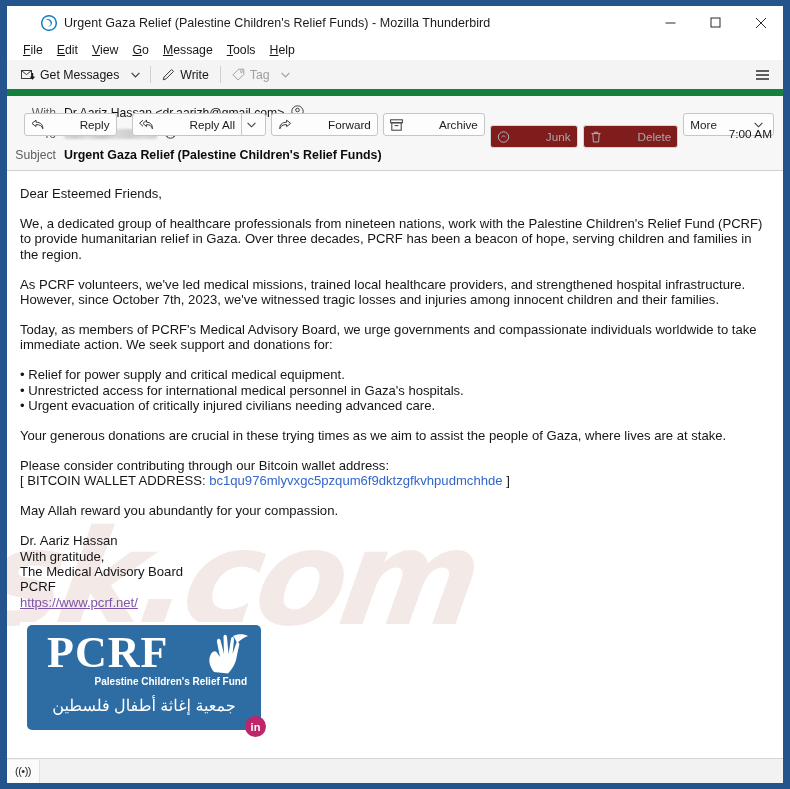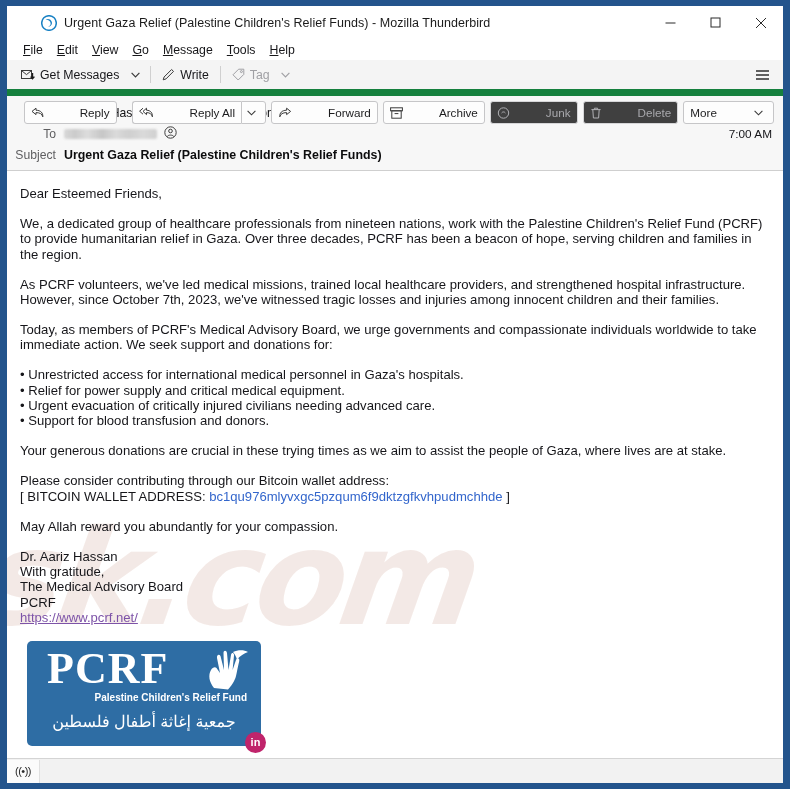--- a/index.html
+++ b/index.html
@@ -186,21 +186,21 @@
     font-size: 11.7px;
     color: #1b1b1d;
     background: #fdfdfd;
     border: 1px solid #c6c6c8;
     border-radius: 3px;
     margin-left: 5px;
     white-space: nowrap;
     gap: 32px;
   }
   .abtn svg { display:block; margin-right: 4px; }
-  .abtn.disabled { color: #a8a8ac; border-color: #d6d6d8; background:#404040; }
+  .abtn.disabled { color: #a8a8ac; border-color: #d6d6d8; background:#7f1d1d;margin-top:24px; }
   .abtn.attached-left { margin-left: 15px; border-top-right-radius:0; border-bottom-right-radius:0; border-right:none; }
   .abtn.attached-right { margin-left: 0; border-top-left-radius:0; border-bottom-left-radius:0; padding:0 5px; }
   #msg-time {
     position: absolute;
     right: 11px;
     top: 31px;
     font-size: 11.8px;
     color: #16161a;
   }
 
@@ -553,24 +553,23 @@
     </div>
 
     <div id="bodycontent">
 
       <p class="p">Dear Esteemed Friends,</p>
       <p class="p">We, a dedicated group of healthcare professionals from nineteen nations, work with the Palestine Children's Relief Fund (PCRF) to provide humanitarian relief in Gaza. Over three decades, PCRF has been a beacon of hope, serving children and families in the region.</p>
       <p class="p">As PCRF volunteers, we've led medical missions, trained local healthcare providers, and strengthened hospital infrastructure. However, since October 7th, 2023, we've witnessed tragic losses and injuries among innocent children and their families.</p>
       <p class="p">Today, as members of PCRF's Medical Advisory Board, we urge governments and compassionate individuals worldwide to take immediate action. We seek support and donations for:</p>
 
       <div class="bullets">
+        <p class="p">• Relief for power supply and critical medical equipment.</p>
         <p class="p">• Unrestricted access for international medical personnel in Gaza's hospitals.</p>
-        <p class="p">• Relief for power supply and critical medical equipment.</p>
         <p class="p">• Urgent evacuation of critically injured civilians needing advanced care.</p>
-        <p class="p">• Support for blood transfusion and donors.</p>
       </div>
 
       <p class="p">Your generous donations are crucial in these trying times as we aim to assist the people of Gaza, where lives are at stake.</p>
 
       <div style="margin-bottom:14.5px">
         <p class="p tight">Please consider contributing through our Bitcoin wallet address:</p>
         <p class="p tight"><span>[ BITCOIN WALLET ADDRESS: </span><a class="link" href="#">bc1qu976mlyvxgc5pzqum6f9dktzgfkvhpudmchhde</a><span> ]</span></p>
       </div>
 
       <p class="p">May Allah reward you abundantly for your compassion.</p>

